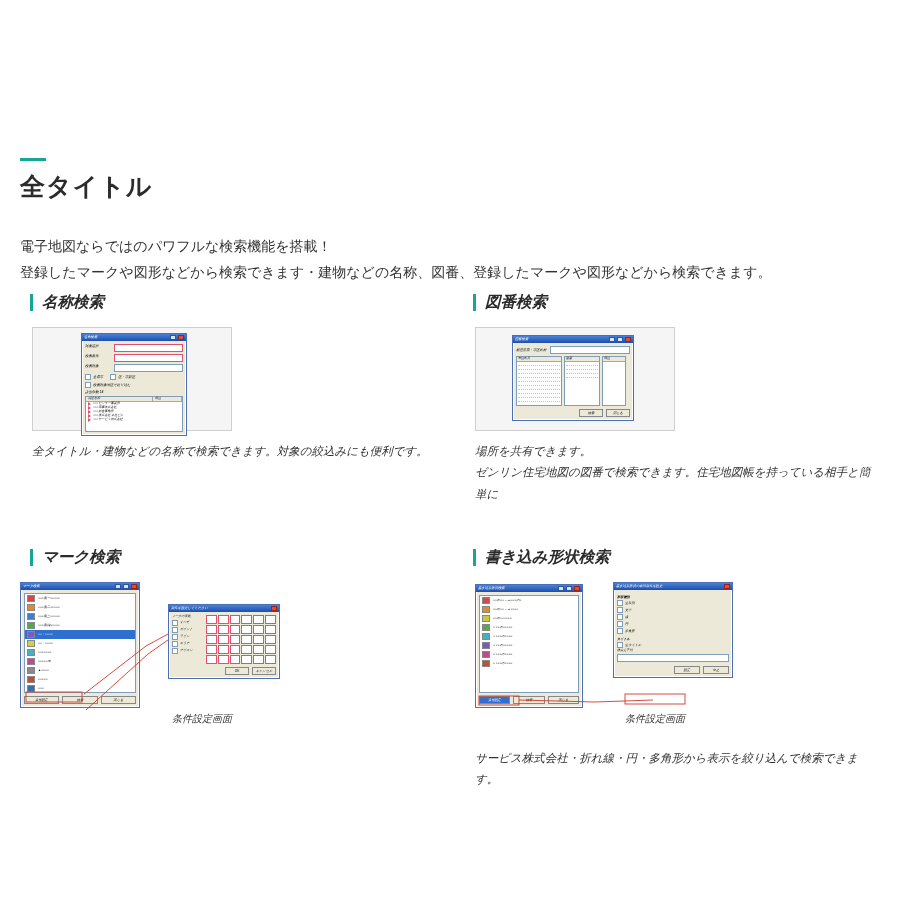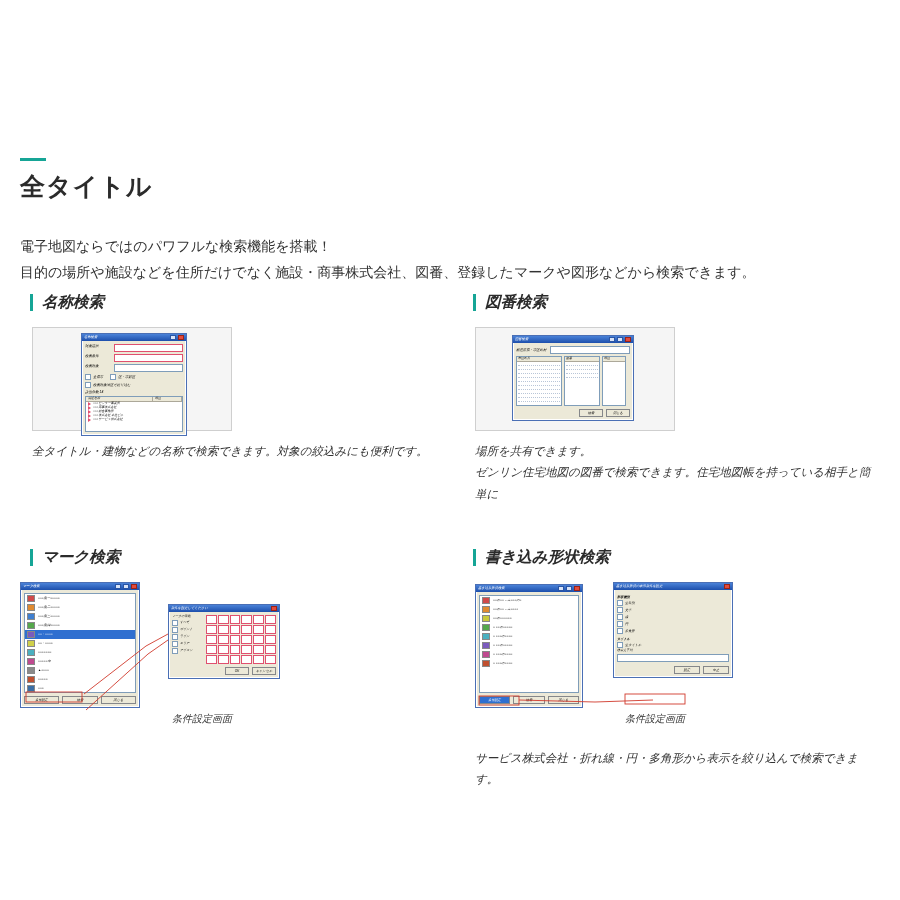--- a/index.html
+++ b/index.html
@@ -228,21 +228,21 @@
 </head>
 <body>
 
 <div class="page">
 
   <div class="accent-rule"></div>
   <div class="page-title">全タイトル</div>
 
   <div class="lead">
     <div>電子地図ならではのパワフルな検索機能を搭載！</div>
-    <div>目的の場所や施設などを住所だけでなく施設・商事株式会社、図番、登録したマークや図形などから検索できます。</div>
+    <div>登録したマークや図形などから検索できます・建物などの名称、図番、登録したマークや図形などから検索できます。</div>
   </div>
 
   <div class="sections">
 
     <div class="row">
 
       <div class="col">
         <div class="sec-head">
           <span class="sec-bar"></span>
           <span class="sec-title">名称検索</span>

